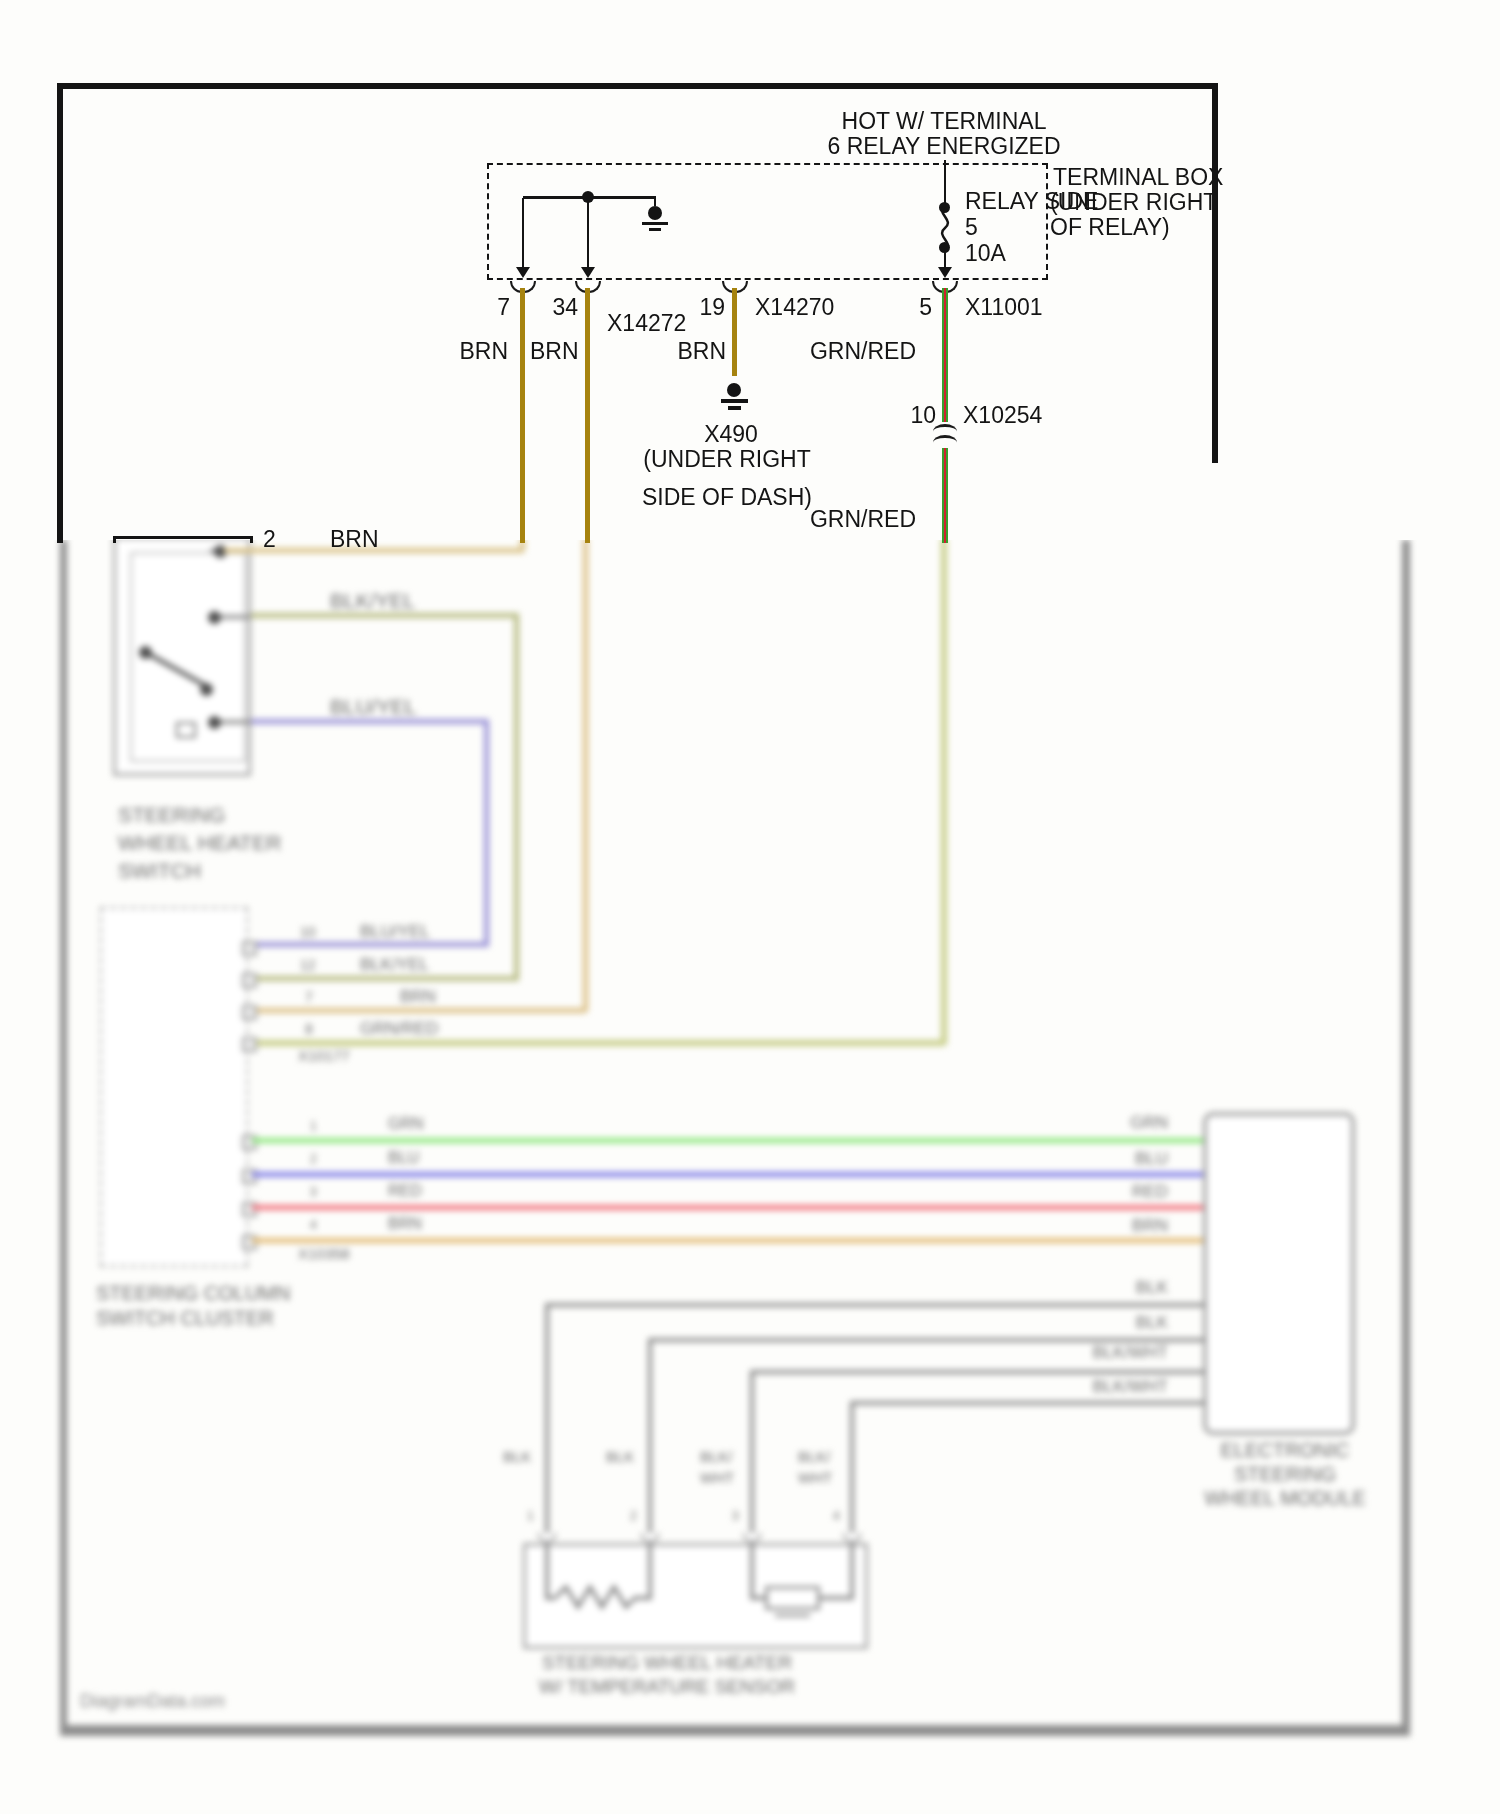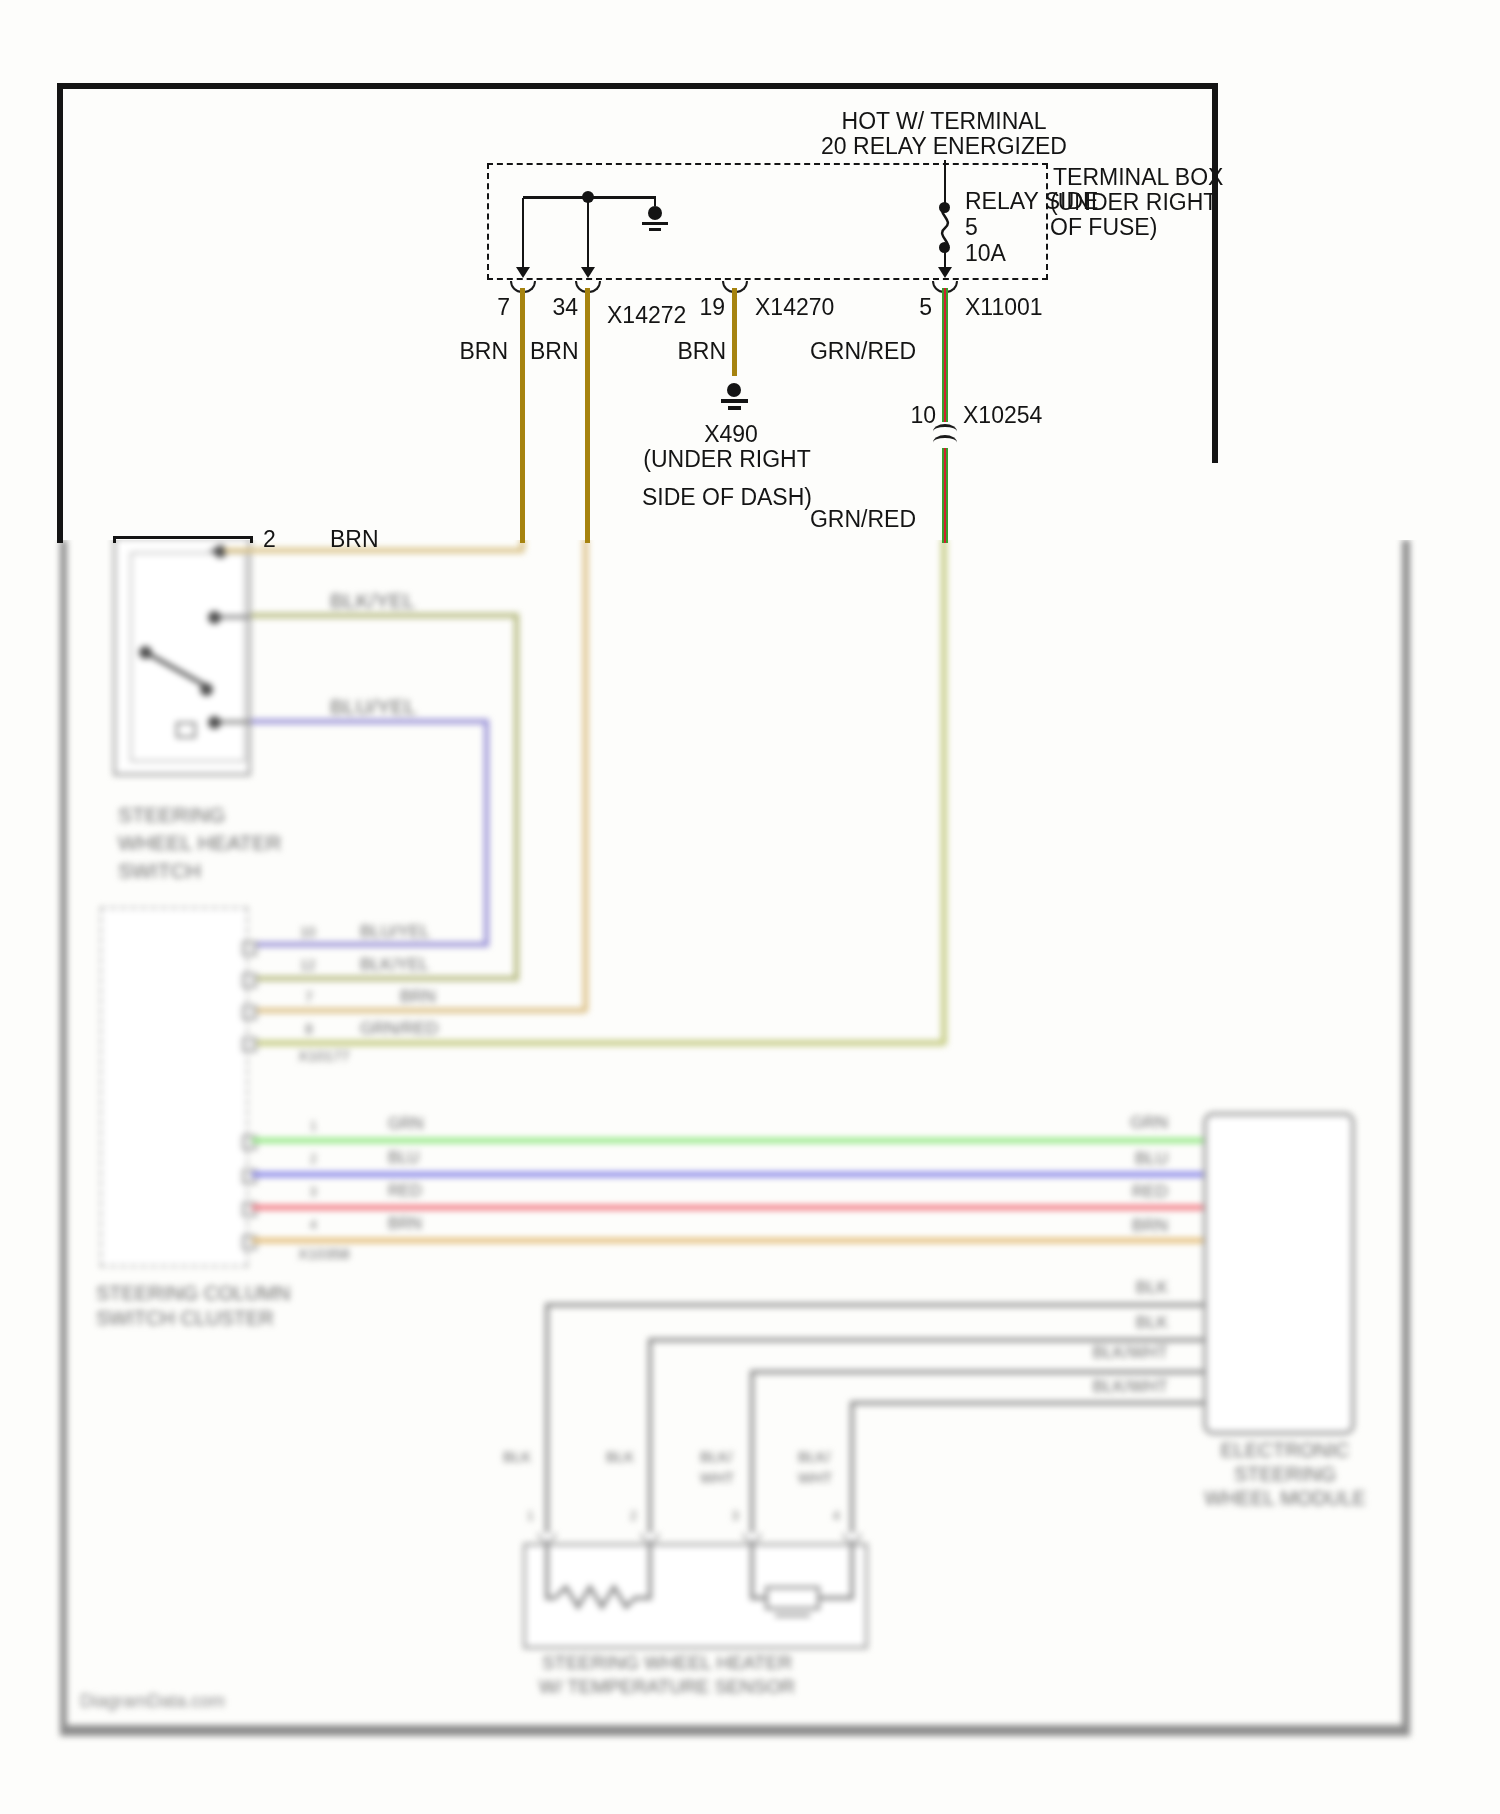--- a/index.html
+++ b/index.html
@@ -174,26 +174,26 @@
 
     <div class="lbl f18" style="left:80px;top:1692px;color:#8a8a8a;">DiagramData.com</div>
    </div>
   </div>
 
   <div class="abs blk" style="left:57px;top:83px;width:1161px;height:6px;"></div>
   <div class="abs blk" style="left:57px;top:83px;width:6px;height:460px;"></div>
   <div class="abs blk" style="left:1212px;top:83px;width:6px;height:380px;"></div>
 
   <div class="lbl c" style="left:944px;top:110px;">HOT W/ TERMINAL</div>
-  <div class="lbl c" style="left:944px;top:135px;">20 RELAY ENERGIZED</div>
+  <div class="lbl c" style="left:944px;top:135px;">6 RELAY ENERGIZED</div>
 
   <div class="dashbox" style="left:487px;top:163px;width:561px;height:117px;"></div>
   <div class="lbl" style="left:1053px;top:166px;">TERMINAL BOX</div>
   <div class="lbl" style="left:1050px;top:191px;">(UNDER RIGHT</div>
-  <div class="lbl" style="left:1050px;top:216px;">OF FUSE)</div>
+  <div class="lbl" style="left:1050px;top:216px;">OF RELAY)</div>
 
   <div class="abs blk" style="left:523px;top:196px;width:133px;height:2.5px;"></div>
   <div class="abs blk" style="left:521.5px;top:198px;width:2.5px;height:70px;"></div>
   <div class="abs blk" style="left:586.5px;top:198px;width:2.5px;height:70px;"></div>
   <div class="dot" style="left:582px;top:191px;width:12px;height:12px;"></div>
   <div class="arrow" style="left:515.5px;top:267px;"></div>
   <div class="arrow" style="left:580.5px;top:267px;"></div>
   <div class="abs blk" style="left:653.5px;top:198px;width:2.5px;height:8px;"></div>
   <div class="dot" style="left:648px;top:206px;width:14px;height:14px;"></div>
   <div class="abs blk" style="left:642px;top:222px;width:26px;height:3px;"></div>
@@ -211,21 +211,21 @@
   <div class="lbl" style="left:965px;top:216px;">5</div>
   <div class="lbl" style="left:965px;top:242px;">10A</div>
 
   <div class="cup" style="left:510px;top:281px;width:26px;"></div>
   <div class="cup" style="left:575px;top:281px;width:26px;"></div>
   <div class="cup" style="left:722px;top:281px;width:26px;"></div>
   <div class="cup" style="left:932px;top:281px;width:26px;"></div>
 
   <div class="lbl r" style="left:510px;top:296px;">7</div>
   <div class="lbl r" style="left:578px;top:296px;">34</div>
-  <div class="lbl" style="left:607px;top:304px;">X14272</div>
+  <div class="lbl" style="left:607px;top:312px;">X14272</div>
   <div class="lbl r" style="left:725px;top:296px;">19</div>
   <div class="lbl" style="left:755px;top:296px;">X14270</div>
   <div class="lbl r" style="left:932px;top:296px;">5</div>
   <div class="lbl" style="left:965px;top:296px;">X11001</div>
 
   <div class="wire" style="left:520px;top:288px;width:4.5px;height:255px;background:#a6830f;"></div>
   <div class="wire" style="left:585px;top:288px;width:4.5px;height:255px;background:#a6830f;"></div>
   <div class="wire" style="left:732px;top:288px;width:4.5px;height:88px;background:#a6830f;"></div>
   <div class="wire grnred-sharp" style="left:942px;top:288px;width:6px;height:134px;"></div>
   <div class="wire grnred-sharp" style="left:942px;top:448px;width:6px;height:95px;"></div>

